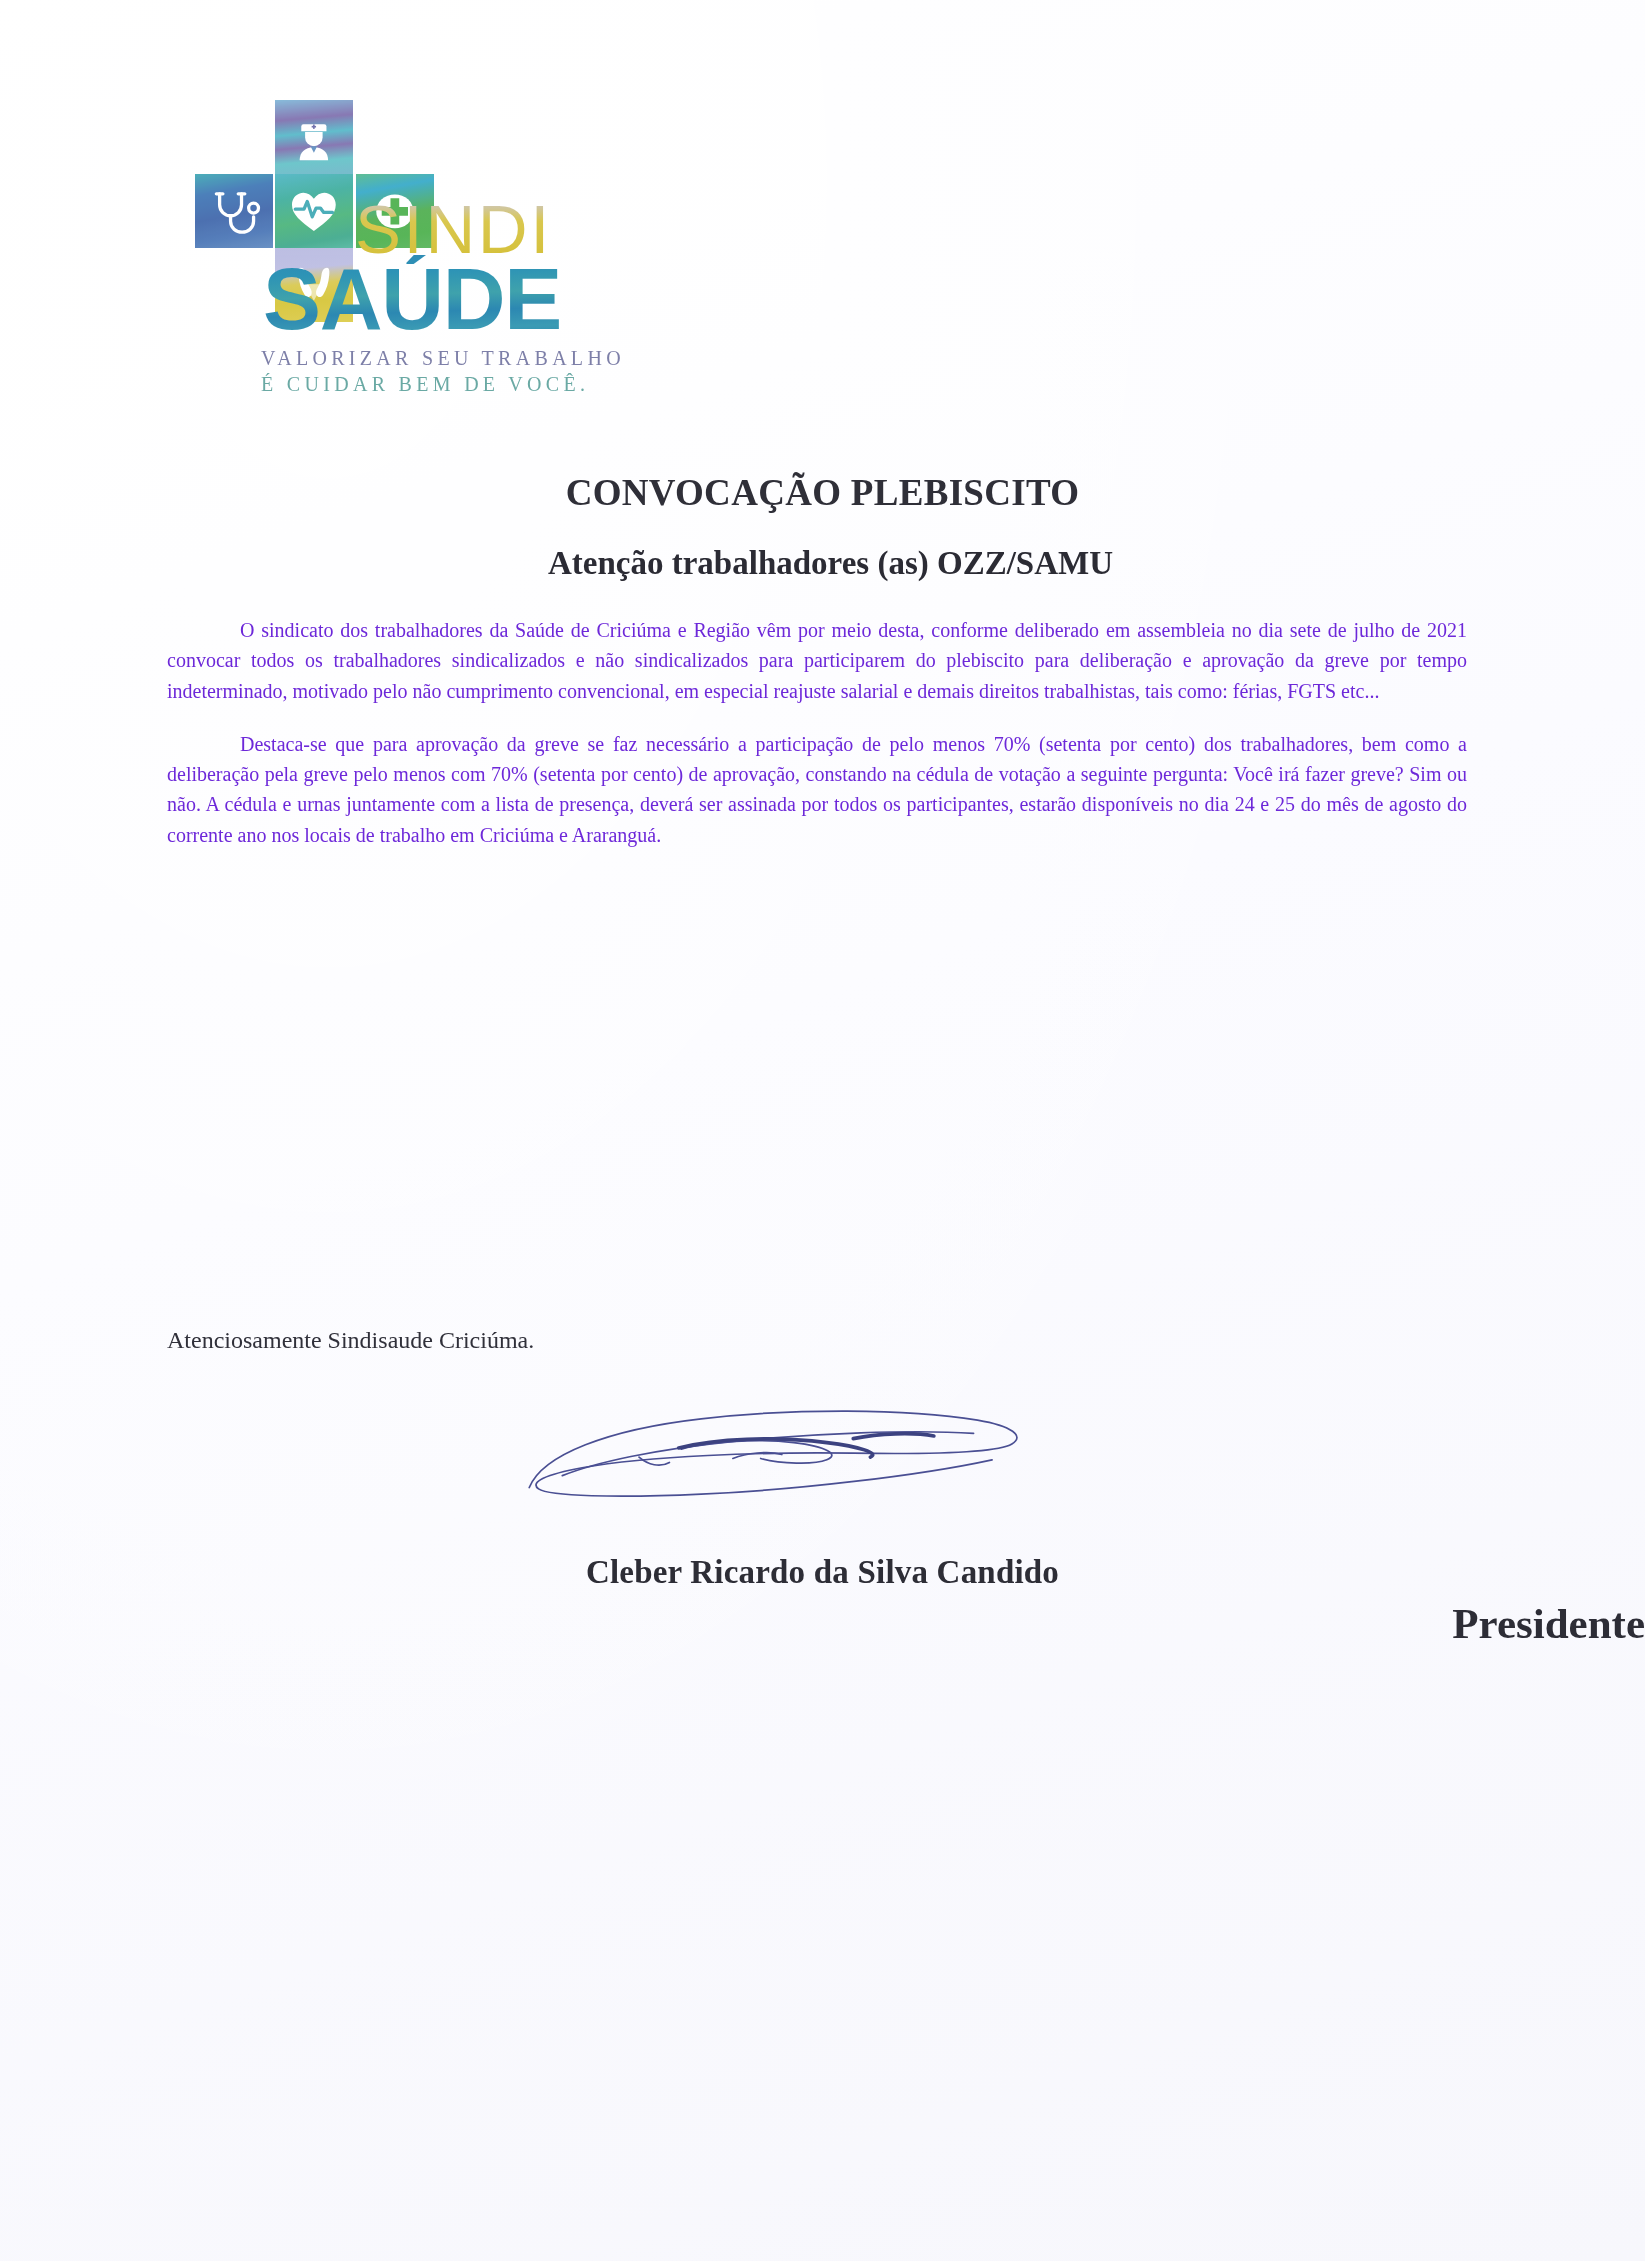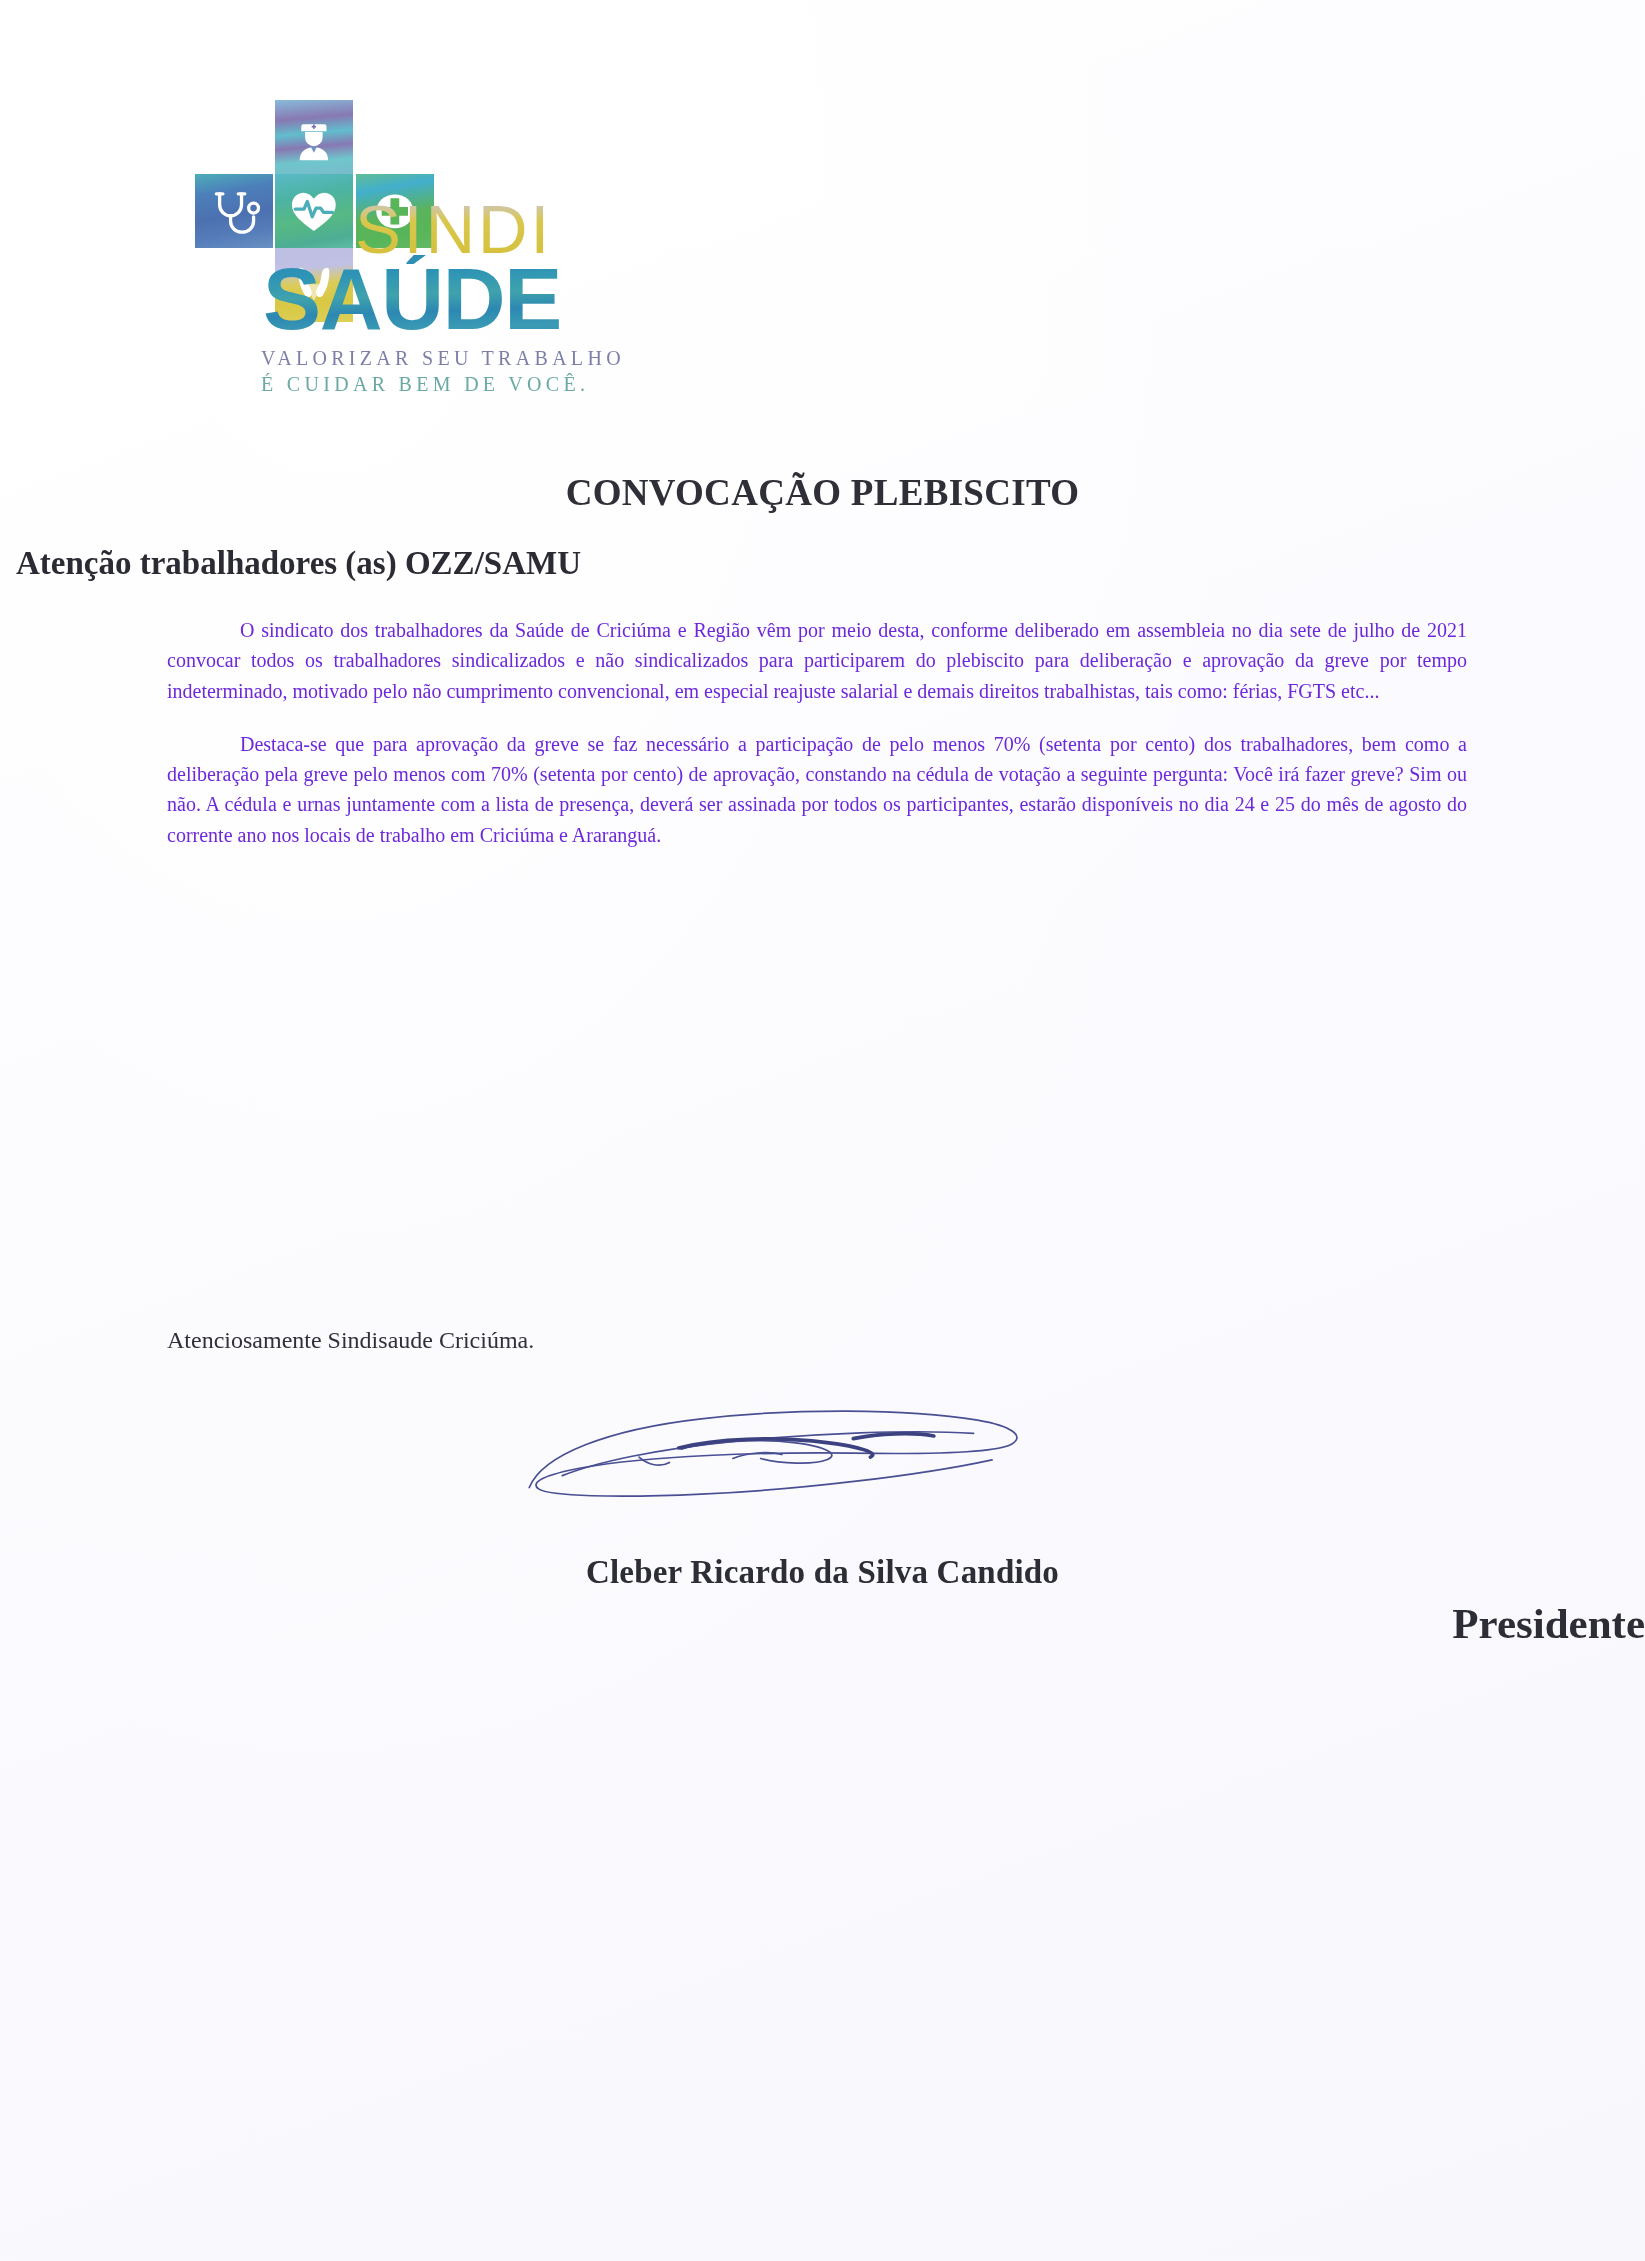--- a/index.html
+++ b/index.html
@@ -132,20 +132,21 @@
     text-align: center;
     font-size: 37px;
     font-weight: 700;
     letter-spacing: 0.3px;
     color: #2f2f38;
   }
   .doc-subtitle {
     position: absolute;
     left: 16px; right: 0;
     top: 545px;
+    text-align: center;
     font-size: 33px;
     font-weight: 700;
     color: #2b2b34;
   }
 
   
   .body-text {
     position: absolute;
     left: 167px;
     top: 615px;

